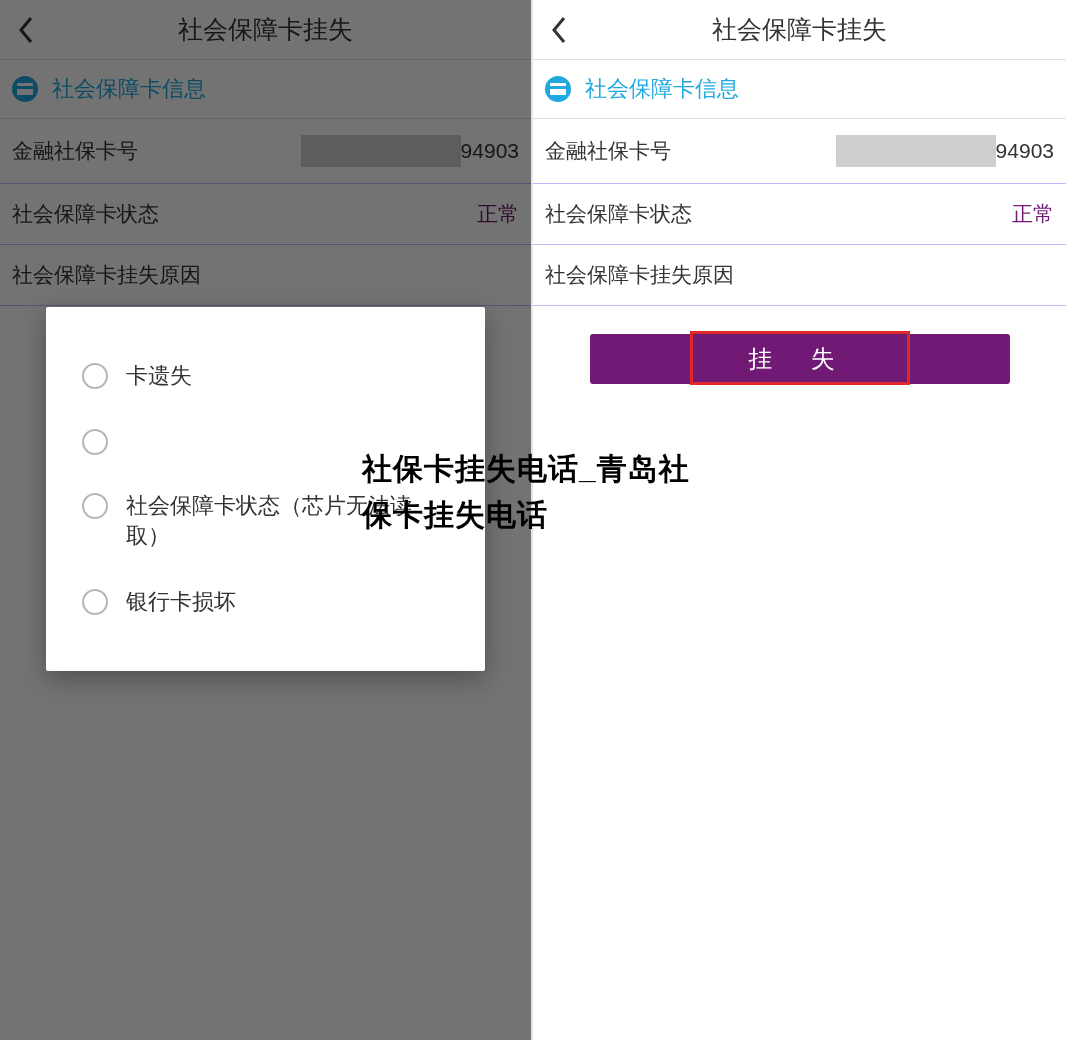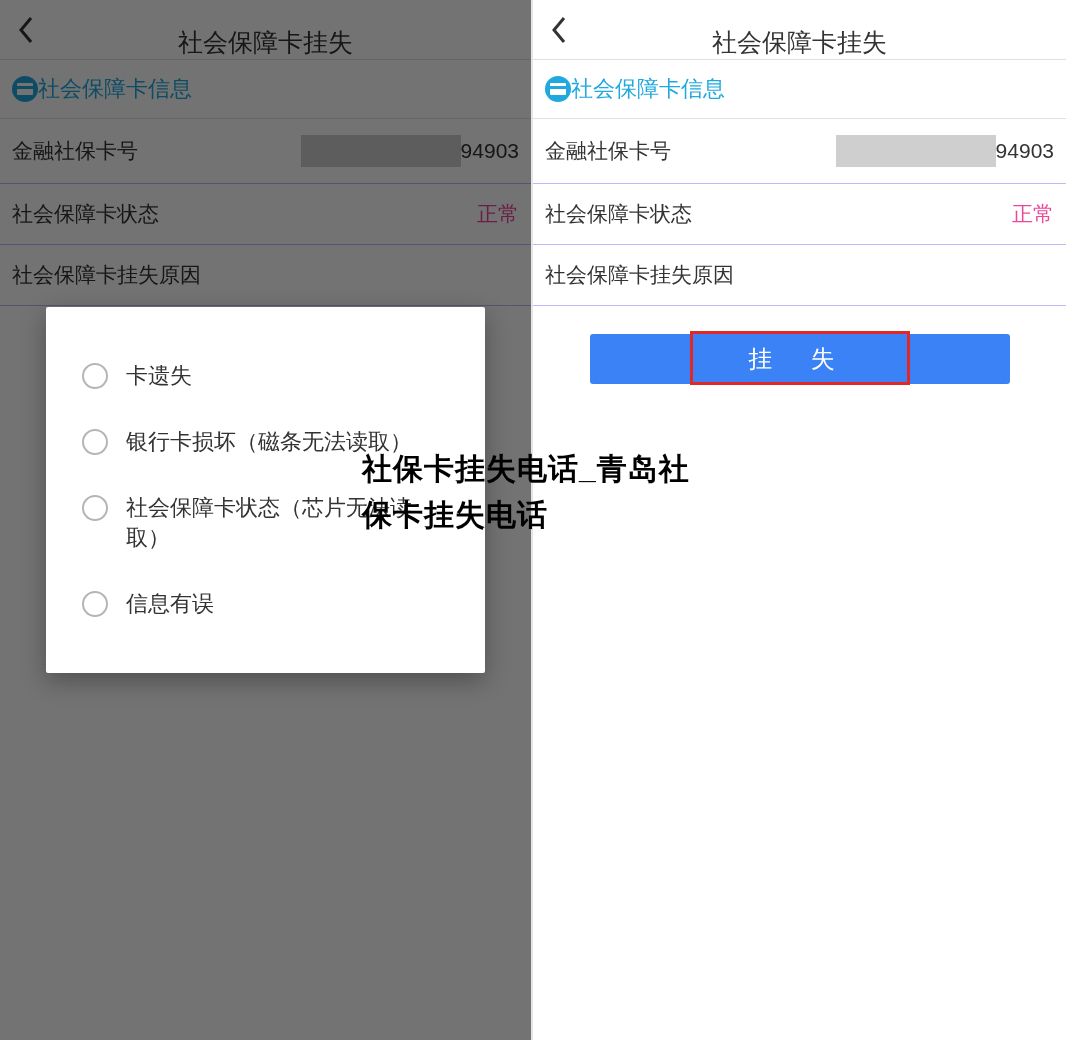--- a/index.html
+++ b/index.html
@@ -21,21 +21,21 @@
       height: 1040px;
       background: #fff;
       position: relative;
       border-right: 2px solid #e5e5e5;
     }
     .phone:last-child { border-right: none; }
 
     .header {
       height: 60px;
       display: flex;
-      align-items: flex-end;
+      align-items: center;
       position: relative;
       border-bottom: 1px solid #e0e0e0;
     }
     .back-btn {
       position: absolute;
       left: 12px;
       top: 50%;
       transform: translateY(-50%);
       width: 28px; height: 28px;
       display: flex; align-items: center; justify-content: center;
@@ -46,21 +46,21 @@
       width: 100%;
       text-align: center;
       font-size: 25px;
       color: #333;
     }
 
     .info-banner {
       display: flex;
       align-items: center;
       padding: 14px 12px;
-      gap: 0;
+      gap: 14px;
       background: #fff;
       border-bottom: 1px solid #e0e0e0;
     }
     .info-icon {
       width: 26px; height: 26px;
       border-radius: 50%;
       background: #1fa9df;
       display: flex; align-items: center; justify-content: center;
     }
     .info-icon svg { width: 16px; height: 12px; }
@@ -72,35 +72,35 @@
     .row {
       display: flex;
       align-items: center;
       justify-content: space-between;
       padding: 16px 12px;
       border-bottom: 1px solid #c4b5fd;
       font-size: 21px;
       color: #333;
       min-height: 58px;
     }
-    .row .value { color: #ec4899; }
+    .row .value { color: #701a75; }
     .masked-wrap {
       display: flex; align-items: center; gap: 0;
     }
     .masked-box {
       width: 160px; height: 32px;
       background: #cfcfcf;
     }
     .tail { font-size: 21px; }
 
     .submit-btn {
       margin: 28px auto 0;
       width: 420px;
       height: 50px;
-      background: #3b82f6;
+      background: #701a75;
       color: #fff;
       font-size: 24px;
       letter-spacing: 16px;
       display: flex;
       align-items: center;
       justify-content: center;
       border-radius: 3px;
       cursor: pointer;
       position: relative;
     }
@@ -209,29 +209,28 @@
 
     <div class="dim"></div>
 
     <div class="modal">
       <div class="radio-row">
         <div class="radio-circle"></div>
         <div class="radio-label">卡遗失</div>
       </div>
       <div class="radio-row">
         <div class="radio-circle"></div>
-        <div class="radio-label">银行卡损坏（磁条无法读取）</div>
       </div>
       <div class="radio-row">
         <div class="radio-circle"></div>
         <div class="radio-label">社会保障卡状态（芯片无法读取）</div>
       </div>
       <div class="radio-row">
         <div class="radio-circle"></div>
-        <div class="radio-label">信息有误</div>
+        <div class="radio-label">银行卡损坏</div>
       </div>
     </div>
   </div>
 
   <div class="phone">
 
     <div class="header">
       <div class="back-btn">
         <svg viewBox="0 0 18 28">
             <polyline points="14,2 4,14 14,26" fill="none" stroke="#333" stroke-width="3"></polyline>

